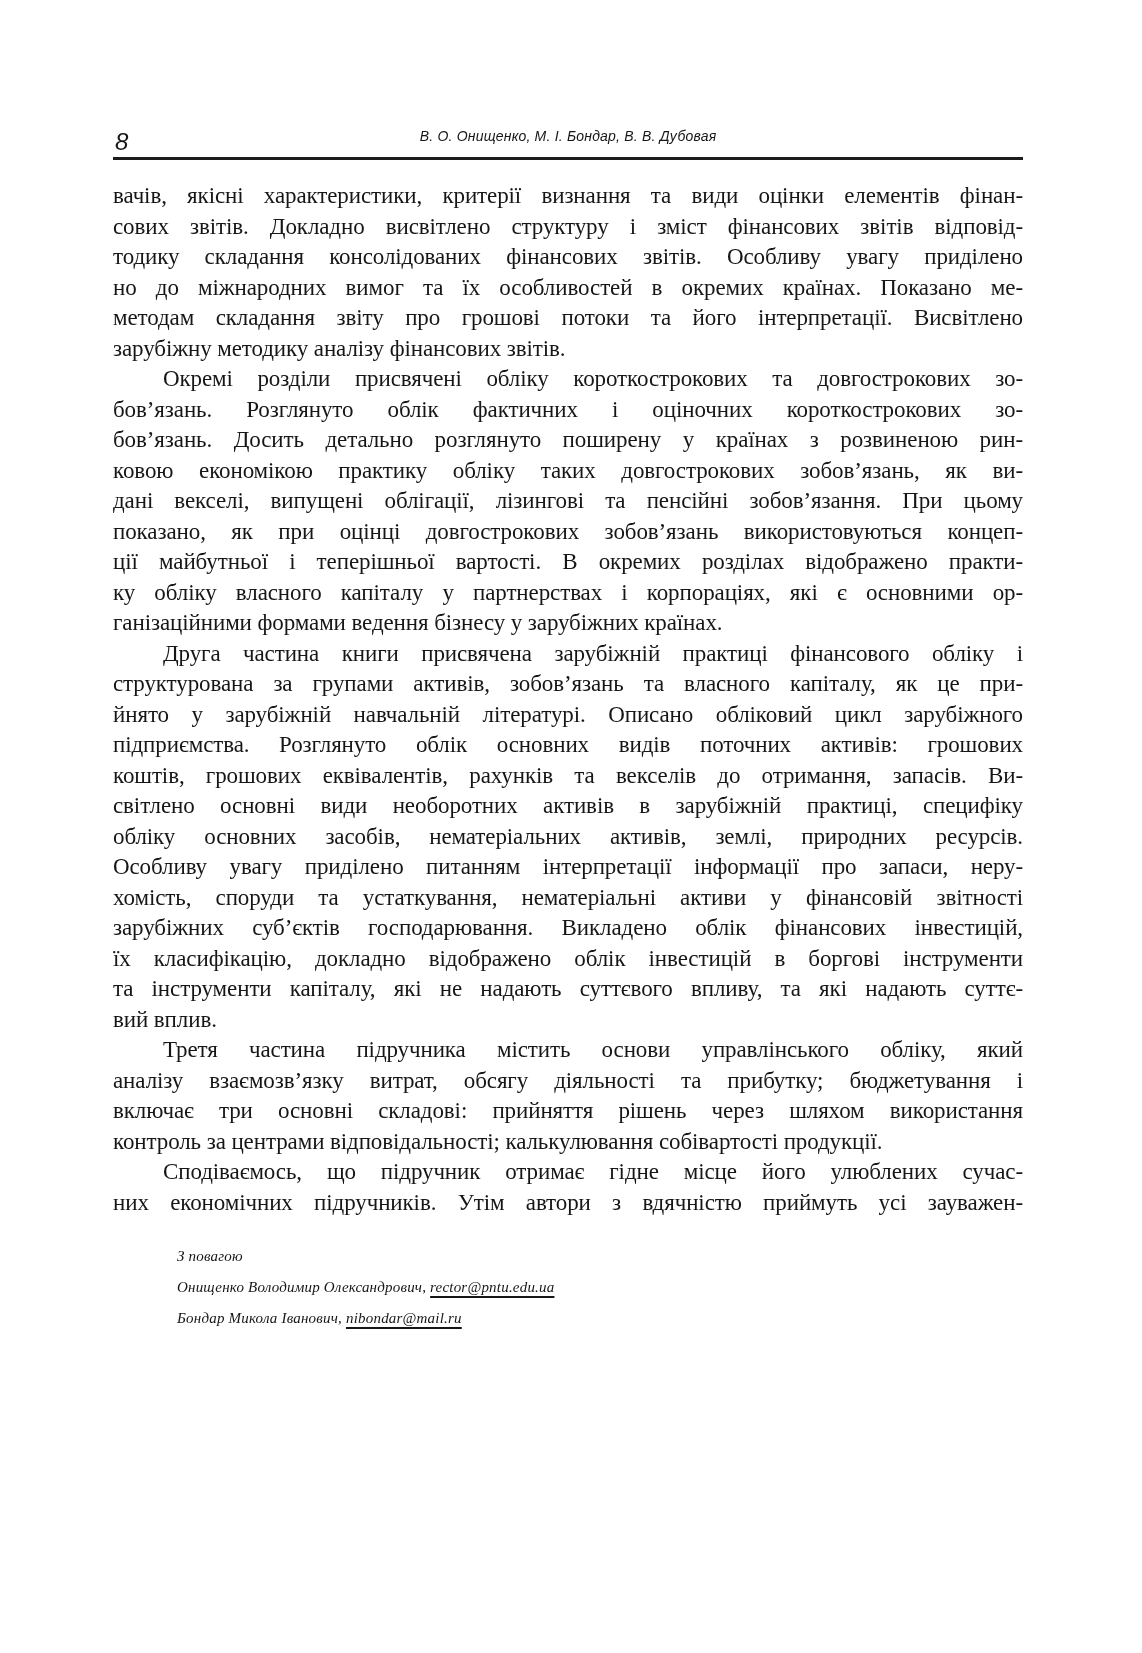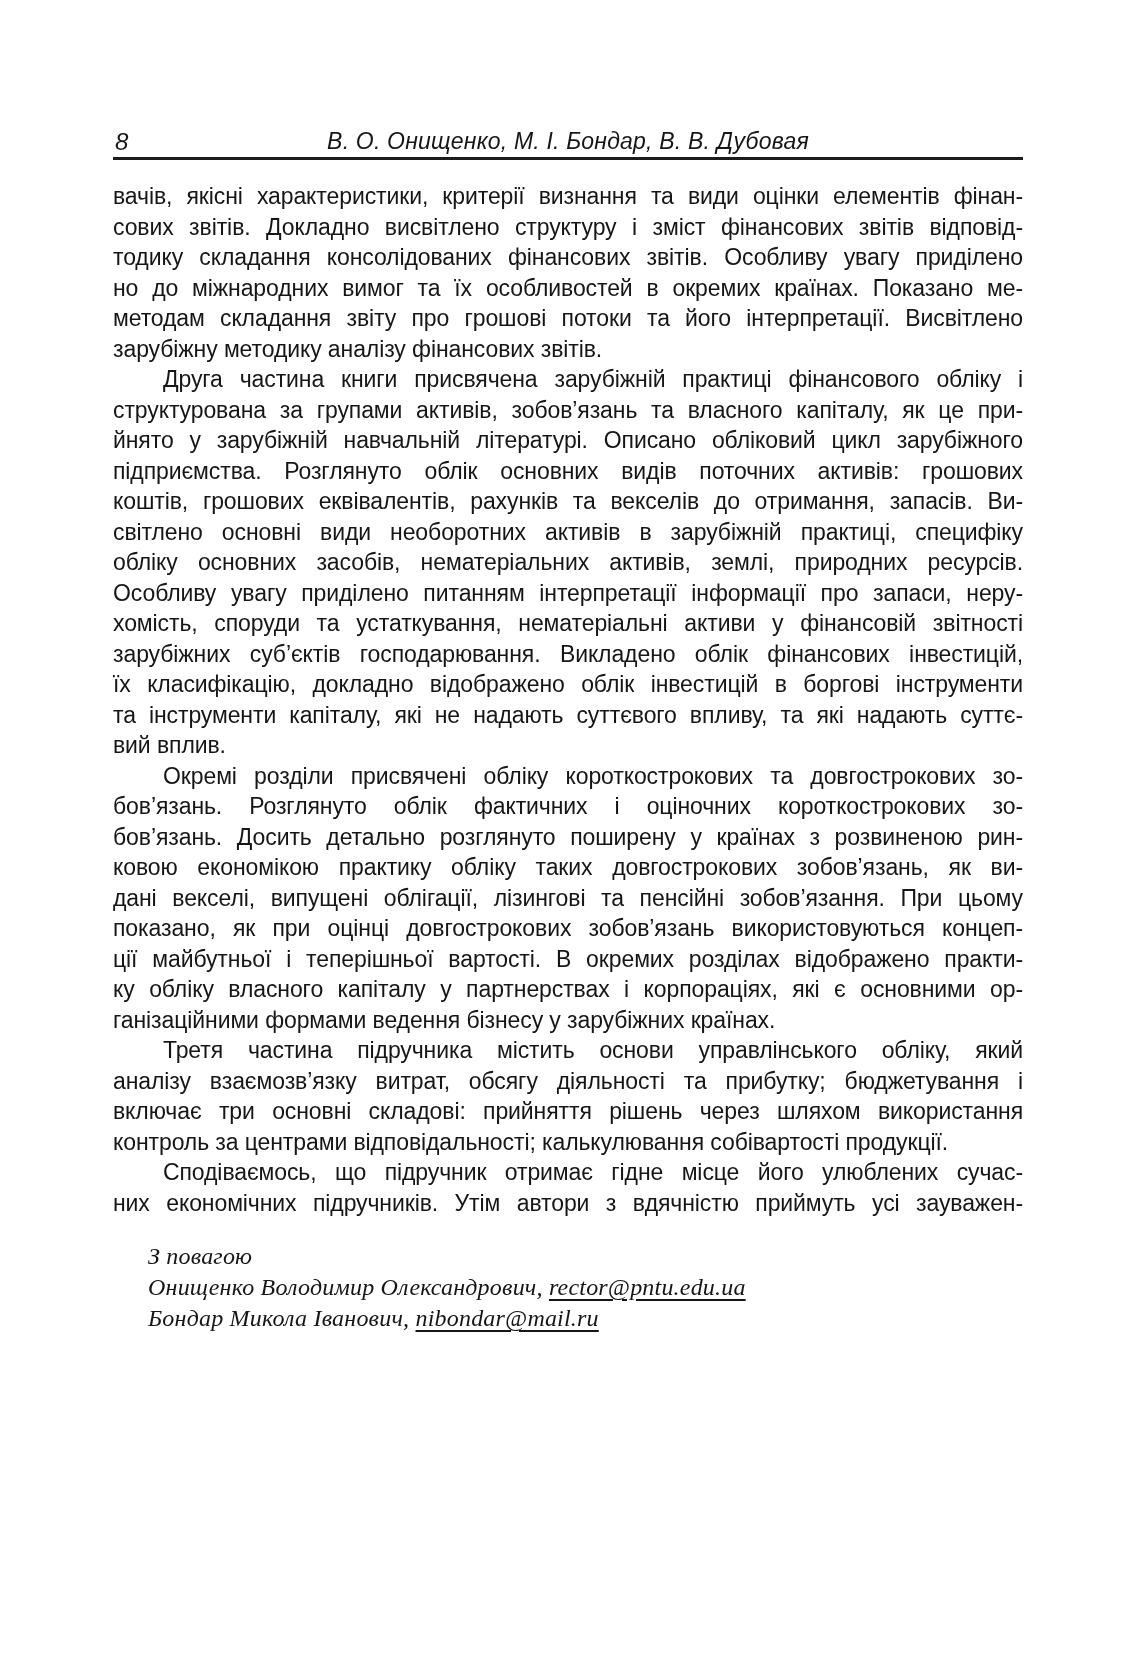--- a/index.html
+++ b/index.html
@@ -17,45 +17,45 @@
   
   .header { position: relative; height: 26px; }
   .page-number {
     position: absolute; left: 2px; bottom: -2px;
     font-family: "Liberation Sans", sans-serif;
     font-style: italic; font-size: 24px; font-weight: 500;
   }
   .authors {
     text-align: center;
     font-family: "Liberation Sans", sans-serif;
-    font-style: italic; font-size: 23px; font-weight: 500;
+    font-style: italic; font-size: 14px; font-weight: 500;
     letter-spacing: 0.2px;
   }
   .header-rule { height: 3px; background: #1c1c1c; margin-top: 3px; }
 
   
   .body-text {
     margin-top: 21px;
-    font-family: Liberation Sans, sans-serif;
+    font-family: Liberation Serif, serif;
     font-size: 23px;
     line-height: 30.5px;
     letter-spacing: -0.1px;
   }
   .paragraph { margin: 0; }
   .text-line { text-align: justify; text-align-last: justify; }
   .text-line.first-indent { text-indent: 50px; }
   .text-line.last { text-align-last: auto; }
 
   
   .signature {
     margin-top: 23px;
-    margin-left: 35px;
+    margin-left: 64px;
     font-family: "Liberation Serif", serif;
     font-style: italic;
-    font-size: 24px;
+    font-size: 15px;
     line-height: 31px;
     letter-spacing: 0.2px;
   }
   .signature-line { white-space: nowrap; }
   .email-link {
     color: inherit;
     text-decoration: underline;
     text-underline-offset: 4px;
     text-decoration-thickness: 2px;
   }
@@ -74,44 +74,44 @@
   <div class="body-text">
       <div class="paragraph">
         <div class="text-line">вачів, якісні характеристики, критерії визнання та види оцінки елементів фінан-</div>
         <div class="text-line">сових звітів. Докладно висвітлено структуру і зміст фінансових звітів відповід-</div>
         <div class="text-line">тодику складання консолідованих фінансових звітів. Особливу увагу приділено</div>
         <div class="text-line">но до міжнародних вимог та їх особливостей в окремих країнах. Показано ме-</div>
         <div class="text-line">методам складання звіту про грошові потоки та його інтерпретації. Висвітлено</div>
         <div class="text-line last">зарубіжну методику аналізу фінансових звітів.</div>
       </div>
       <div class="paragraph">
+        <div class="text-line first-indent">Окремі розділи присвячені обліку короткострокових та довгострокових зо-</div>
+        <div class="text-line">бов’язань. Розглянуто облік фактичних і оціночних короткострокових зо-</div>
+        <div class="text-line">бов’язань. Досить детально розглянуто поширену у країнах з розвиненою рин-</div>
+        <div class="text-line">ковою економікою практику обліку таких довгострокових зобов’язань, як ви-</div>
+        <div class="text-line">дані векселі, випущені облігації, лізингові та пенсійні зобов’язання. При цьому</div>
+        <div class="text-line">показано, як при оцінці довгострокових зобов’язань використовуються концеп-</div>
+        <div class="text-line">ції майбутньої і теперішньої вартості. В окремих розділах відображено практи-</div>
+        <div class="text-line">ку обліку власного капіталу у партнерствах і корпораціях, які є основними ор-</div>
+        <div class="text-line last">ганізаційними формами ведення бізнесу у зарубіжних країнах.</div>
+      </div>
+      <div class="paragraph">
         <div class="text-line first-indent">Друга частина книги присвячена зарубіжній практиці фінансового обліку і</div>
         <div class="text-line">структурована за групами активів, зобов’язань та власного капіталу, як це при-</div>
         <div class="text-line">йнято у зарубіжній навчальній літературі. Описано обліковий цикл зарубіжного</div>
         <div class="text-line">підприємства. Розглянуто облік основних видів поточних активів: грошових</div>
         <div class="text-line">коштів, грошових еквівалентів, рахунків та векселів до отримання, запасів. Ви-</div>
         <div class="text-line">світлено основні види необоротних активів в зарубіжній практиці, специфіку</div>
         <div class="text-line">обліку основних засобів, нематеріальних активів, землі, природних ресурсів.</div>
         <div class="text-line">Особливу увагу приділено питанням інтерпретації інформації про запаси, неру-</div>
         <div class="text-line">хомість, споруди та устаткування, нематеріальні активи у фінансовій звітності</div>
         <div class="text-line">зарубіжних суб’єктів господарювання. Викладено облік фінансових інвестицій,</div>
         <div class="text-line">їх класифікацію, докладно відображено облік інвестицій в боргові інструменти</div>
         <div class="text-line">та інструменти капіталу, які не надають суттєвого впливу, та які надають суттє-</div>
         <div class="text-line last">вий вплив.</div>
-      </div>
-      <div class="paragraph">
-        <div class="text-line first-indent">Окремі розділи присвячені обліку короткострокових та довгострокових зо-</div>
-        <div class="text-line">бов’язань. Розглянуто облік фактичних і оціночних короткострокових зо-</div>
-        <div class="text-line">бов’язань. Досить детально розглянуто поширену у країнах з розвиненою рин-</div>
-        <div class="text-line">ковою економікою практику обліку таких довгострокових зобов’язань, як ви-</div>
-        <div class="text-line">дані векселі, випущені облігації, лізингові та пенсійні зобов’язання. При цьому</div>
-        <div class="text-line">показано, як при оцінці довгострокових зобов’язань використовуються концеп-</div>
-        <div class="text-line">ції майбутньої і теперішньої вартості. В окремих розділах відображено практи-</div>
-        <div class="text-line">ку обліку власного капіталу у партнерствах і корпораціях, які є основними ор-</div>
-        <div class="text-line last">ганізаційними формами ведення бізнесу у зарубіжних країнах.</div>
       </div>
       <div class="paragraph">
         <div class="text-line first-indent">Третя частина підручника містить основи управлінського обліку, який</div>
         <div class="text-line">аналізу взаємозв’язку витрат, обсягу діяльності та прибутку; бюджетування і</div>
         <div class="text-line">включає три основні складові: прийняття рішень через шляхом використання</div>
         <div class="text-line last">контроль за центрами відповідальності; калькулювання собівартості продукції.</div>
       </div>
       <div class="paragraph">
         <div class="text-line first-indent">Сподіваємось, що підручник отримає гідне місце його улюблених сучас-</div>
         <div class="text-line">них економічних підручників. Утім автори з вдячністю приймуть усі зауважен-</div>

